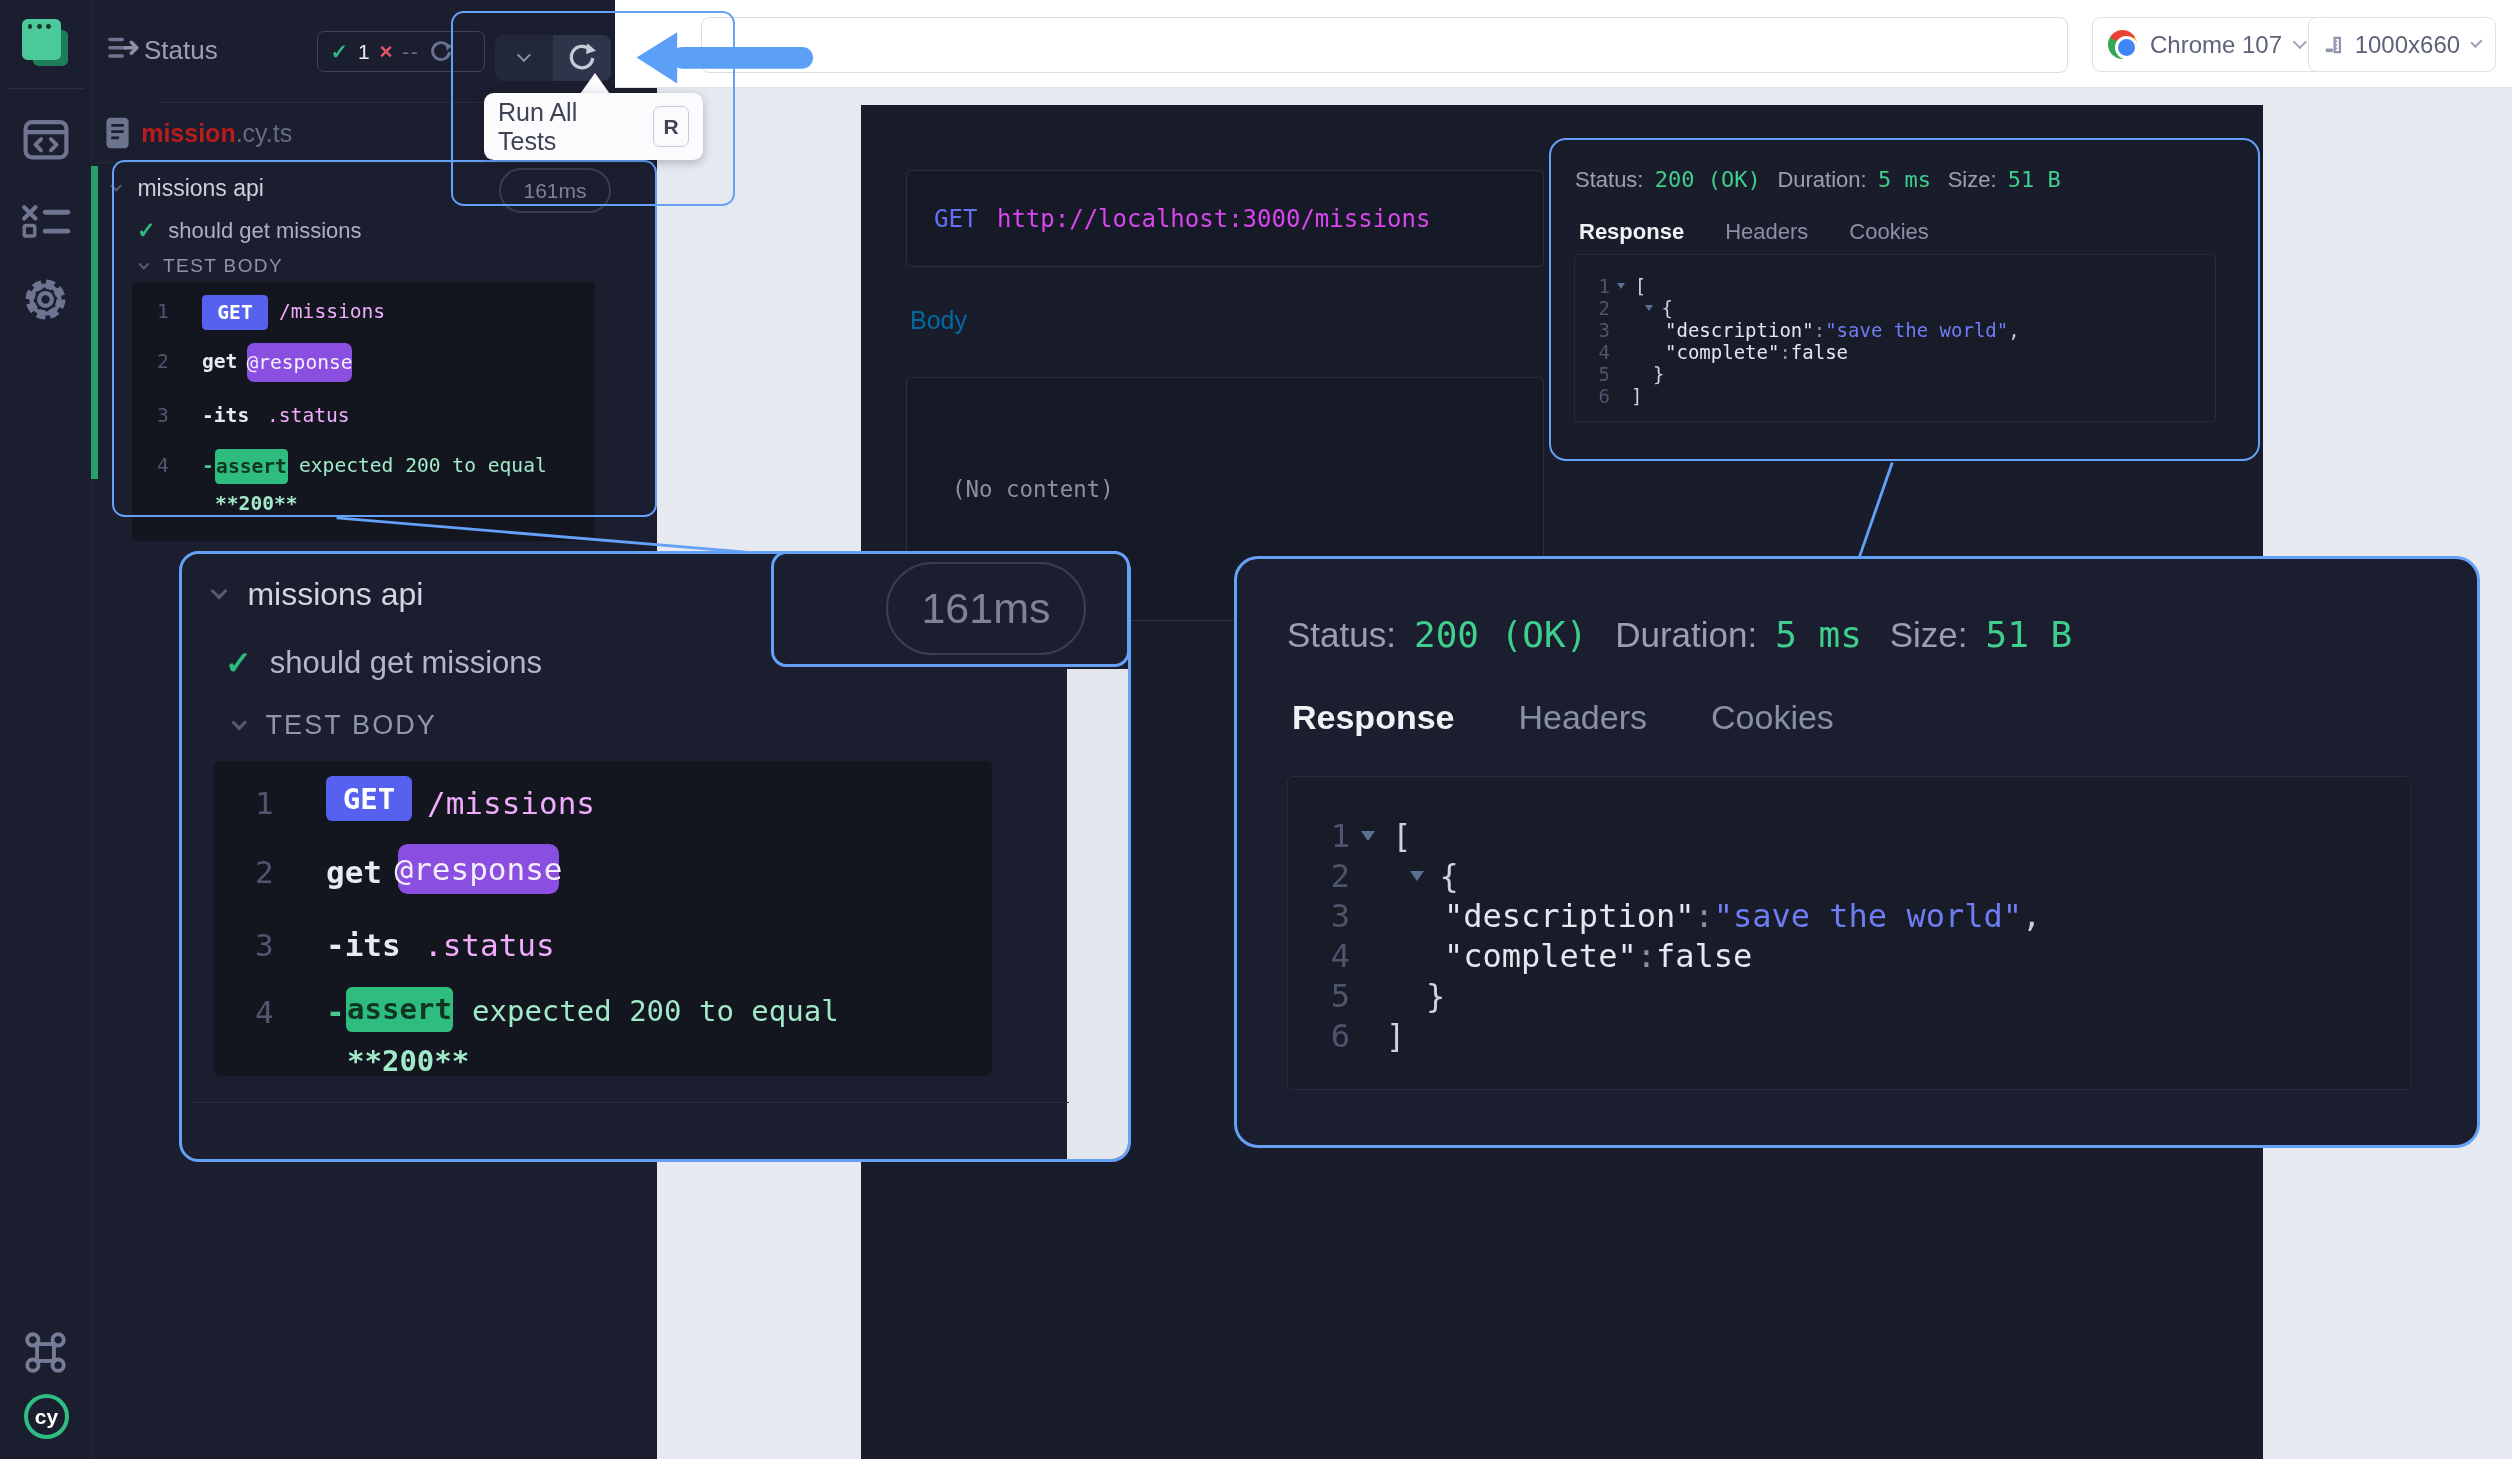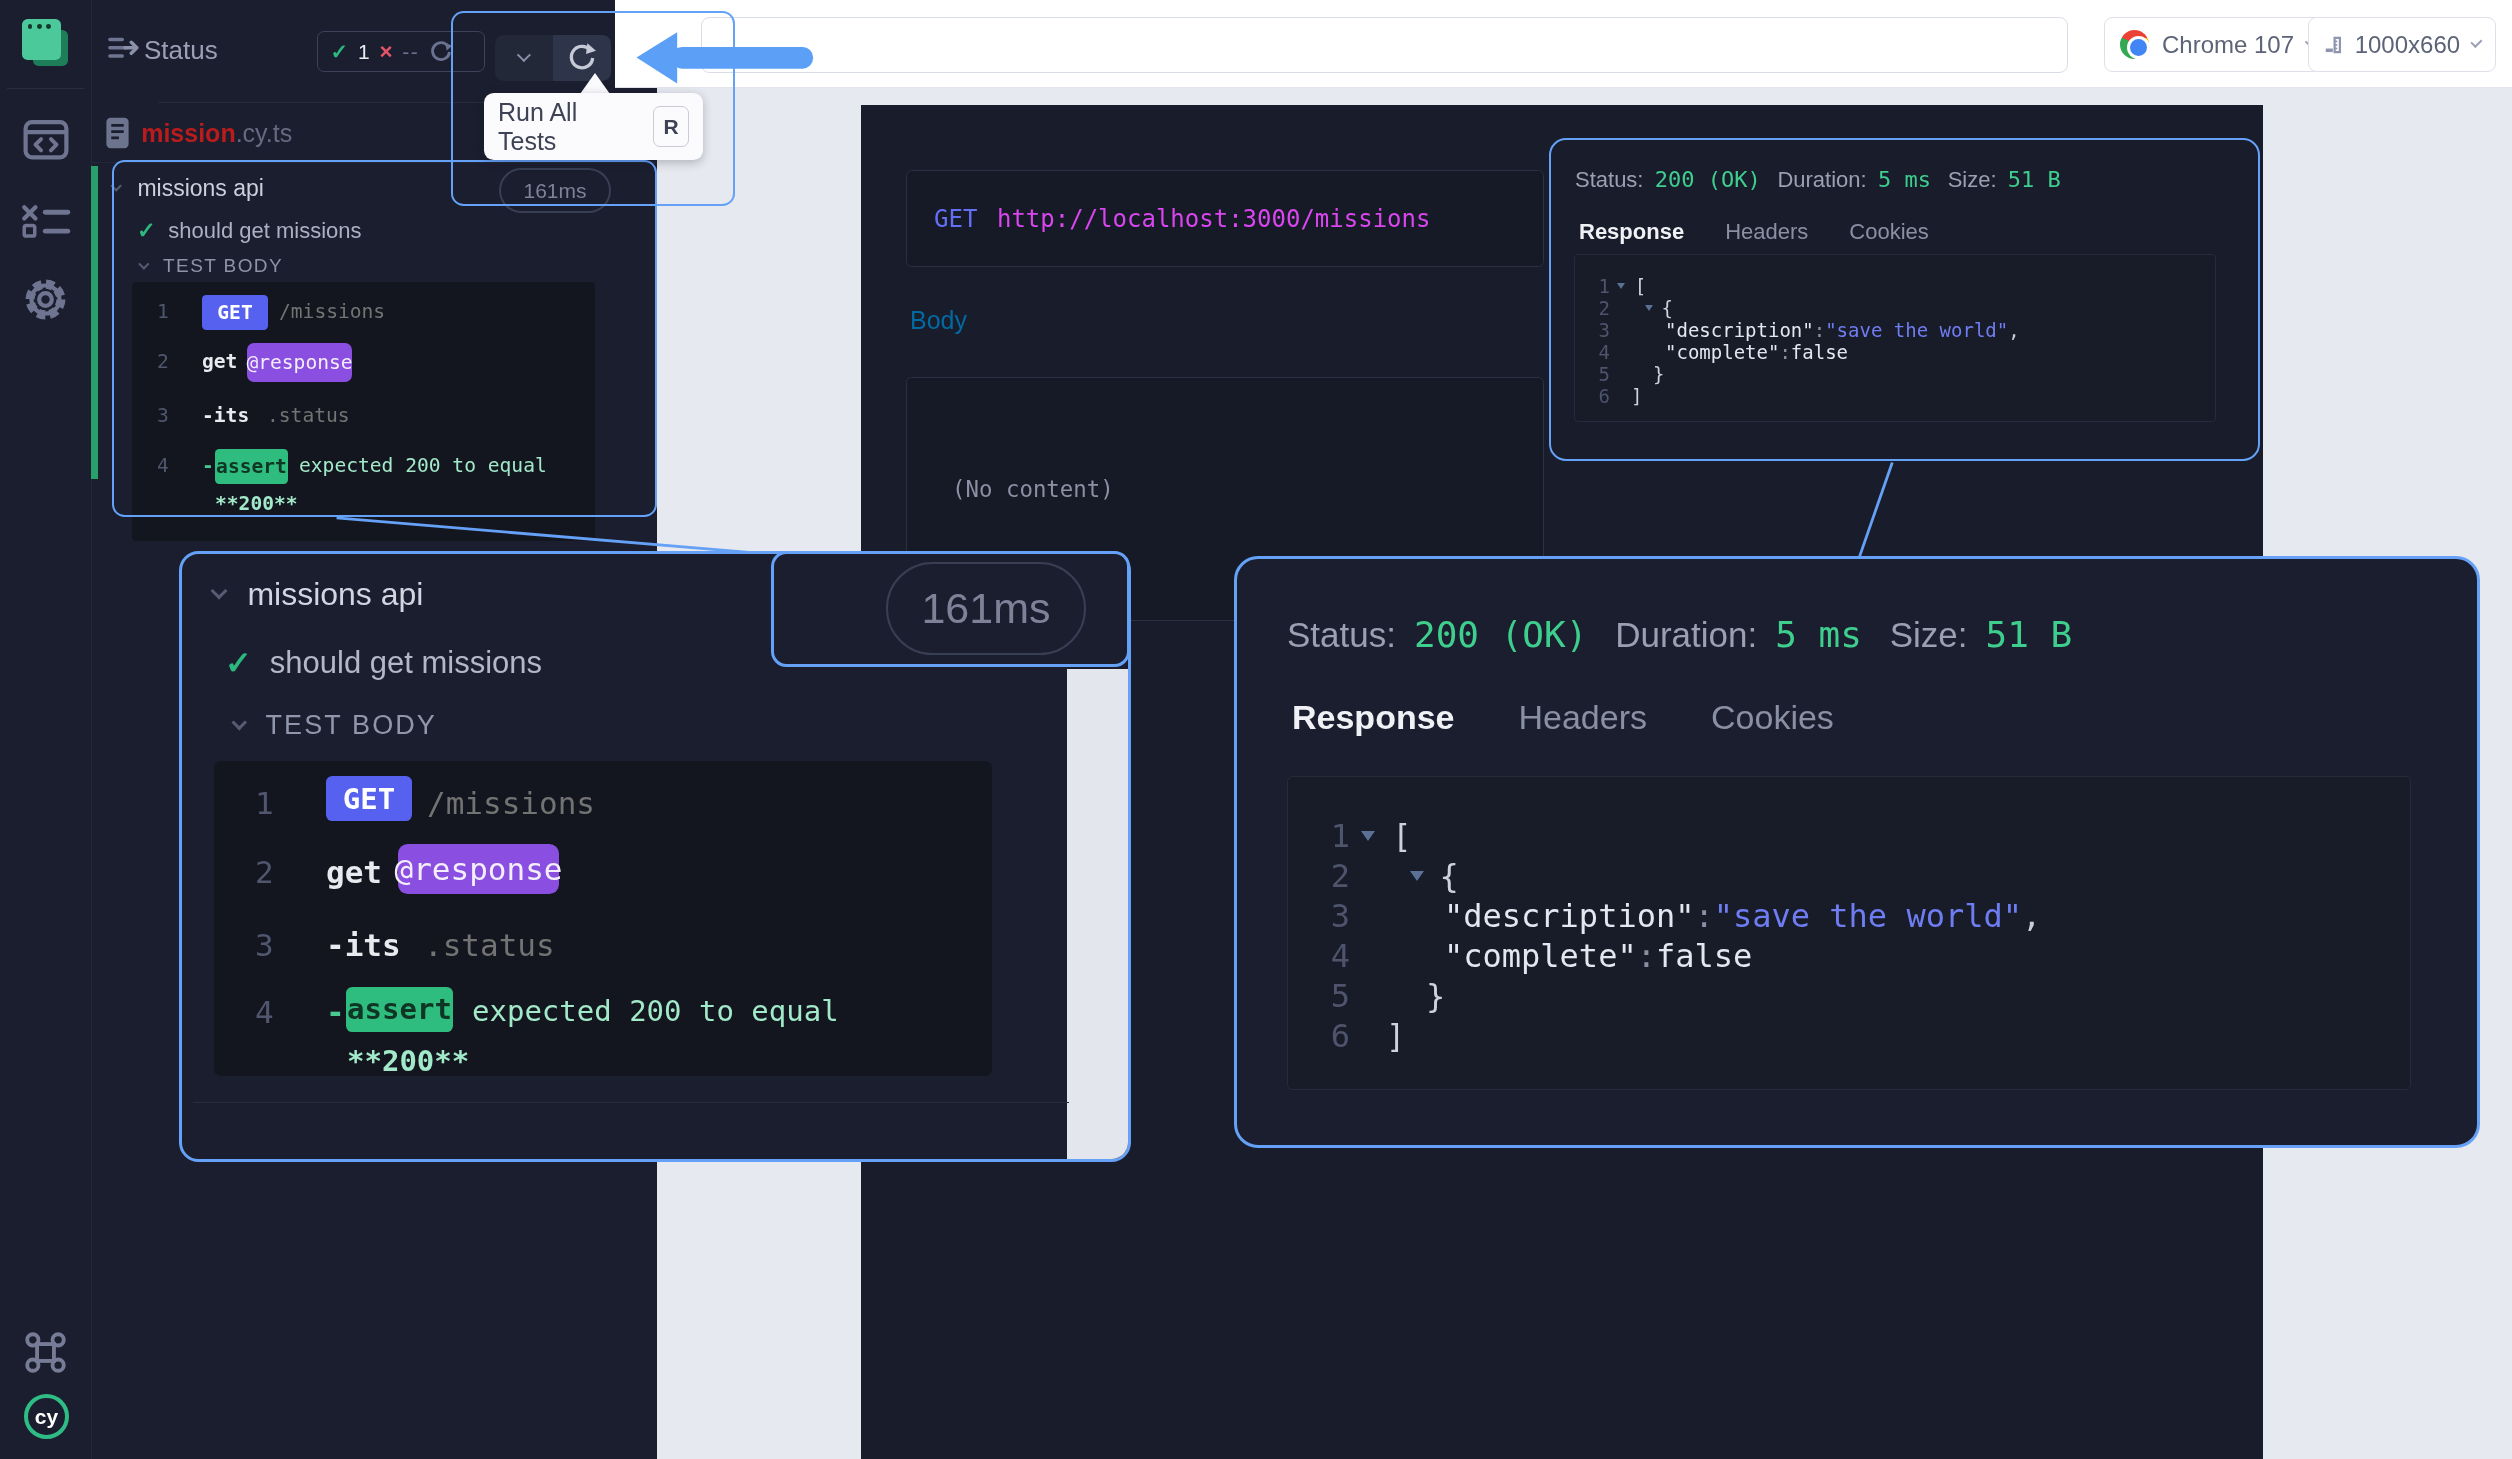--- a/index.html
+++ b/index.html
@@ -53,21 +53,21 @@
   .test-label  { color:#abb0c2; }
   .section-label { color:#8d93a8; letter-spacing:1.4px; }
   .check { color:#2cb87f; font-weight:bold; }
 
   .pill { border:2.1px solid #383e54; border-radius:700px; color:#7d8299;
           display:flex; align-items:center; justify-content:center; z-index:3; }
 
   .code-block { background:#13161f; border-radius:4.2px; z-index:2; }
   .lnum { color:#50566d; }
   .kw { color:#e8eaf0; font-weight:bold; }
-  .dim { color:#737373; }
+  .dim { color:#f0abfc; }
   .badge { color:#ffffff; font-weight:bold; display:inline-flex; align-items:center;
            justify-content:center; }
   .badge.method { background:#5661ef; border-radius:4.2px; }
   .badge.alias  { background:#8a4fe0; border-radius:7px; color:#f3eefc; font-weight:normal; }
   .badge.assert { background:#2fbd7f; color:#0f3524; border-radius:4.2px; }
   .green-dash { color:#49c98f; font-weight:bold; }
   .assert-text { color:#a2e9c9; }
 
   
   .run-group { left:495px; top:35px; width:116px; height:46px; border-radius:8.4px;
@@ -295,21 +295,21 @@
   </div>
   <div class="half right">
     <svg width="32" height="32" viewBox="0 0 48 48">
       <path d="M36 12 A 16 16 0 1 0 40 24" fill="none" stroke="#c6cad6" stroke-width="5"></path>
       <polygon points="32,2 45,13 30,18" fill="#c6cad6"></polygon>
     </svg>
   </div>
 </div>
 
 <input class="abs url-input" readonly="" value="" style="">
-<div class="abs tb-select" style="left:2092px; width:240px;margin-left:12px;">
+<div class="abs tb-select" style="left:2092px; width:240px;">
   <span class="chrome-icon"></span>
   <span>Chrome 107</span>
   <span class="tb-chev"></span>
 </div>
 <div class="abs tb-select" style="left:2308px; width:188px;">
   <svg width="28" height="28" viewBox="0 0 40 40">
     <path d="M24 4 h12 v32 h-12 z" fill="none" stroke="#8e96ad" stroke-width="5"></path>
     <line x1="24" y1="12" x2="30" y2="12" stroke="#8e96ad" stroke-width="4"></line>
     <line x1="24" y1="20" x2="30" y2="20" stroke="#8e96ad" stroke-width="4"></line>
     <line x1="24" y1="28" x2="30" y2="28" stroke="#8e96ad" stroke-width="4"></line>

